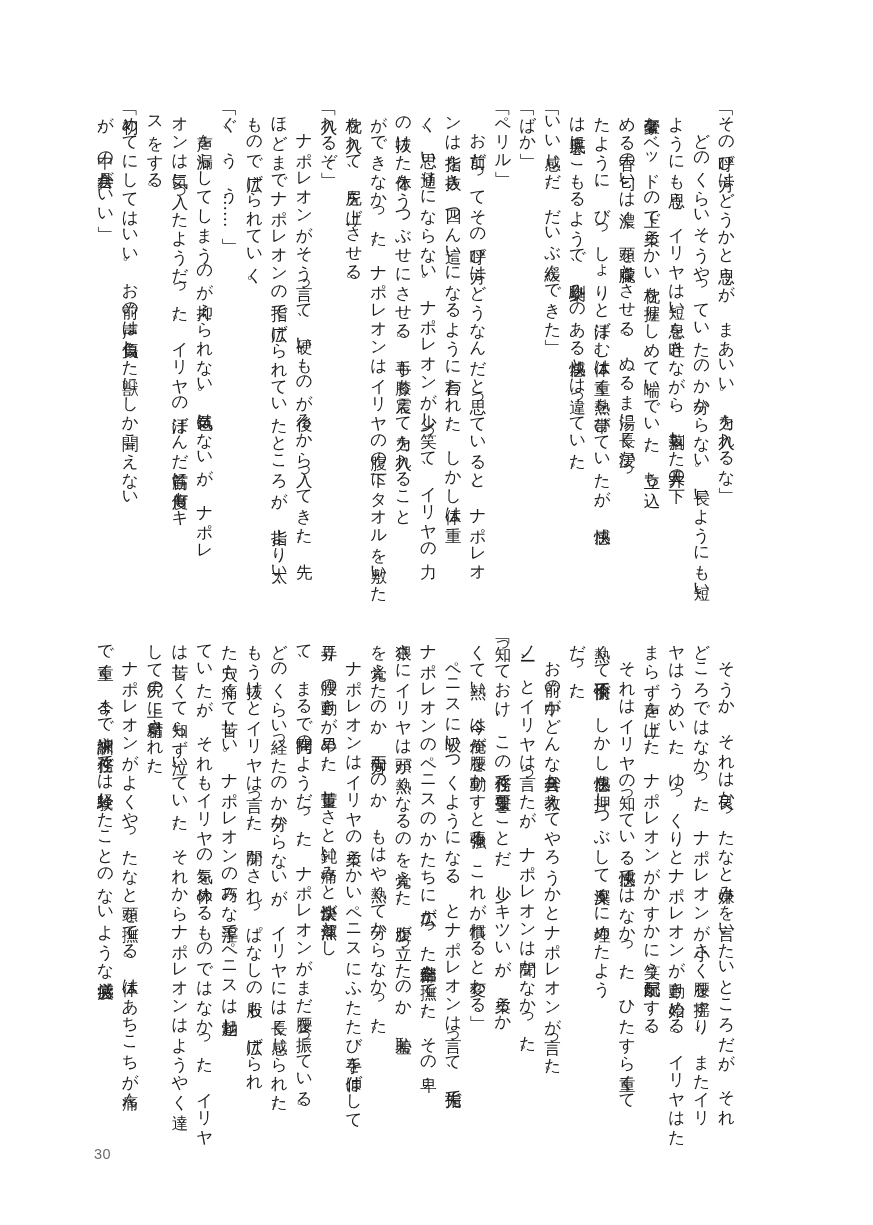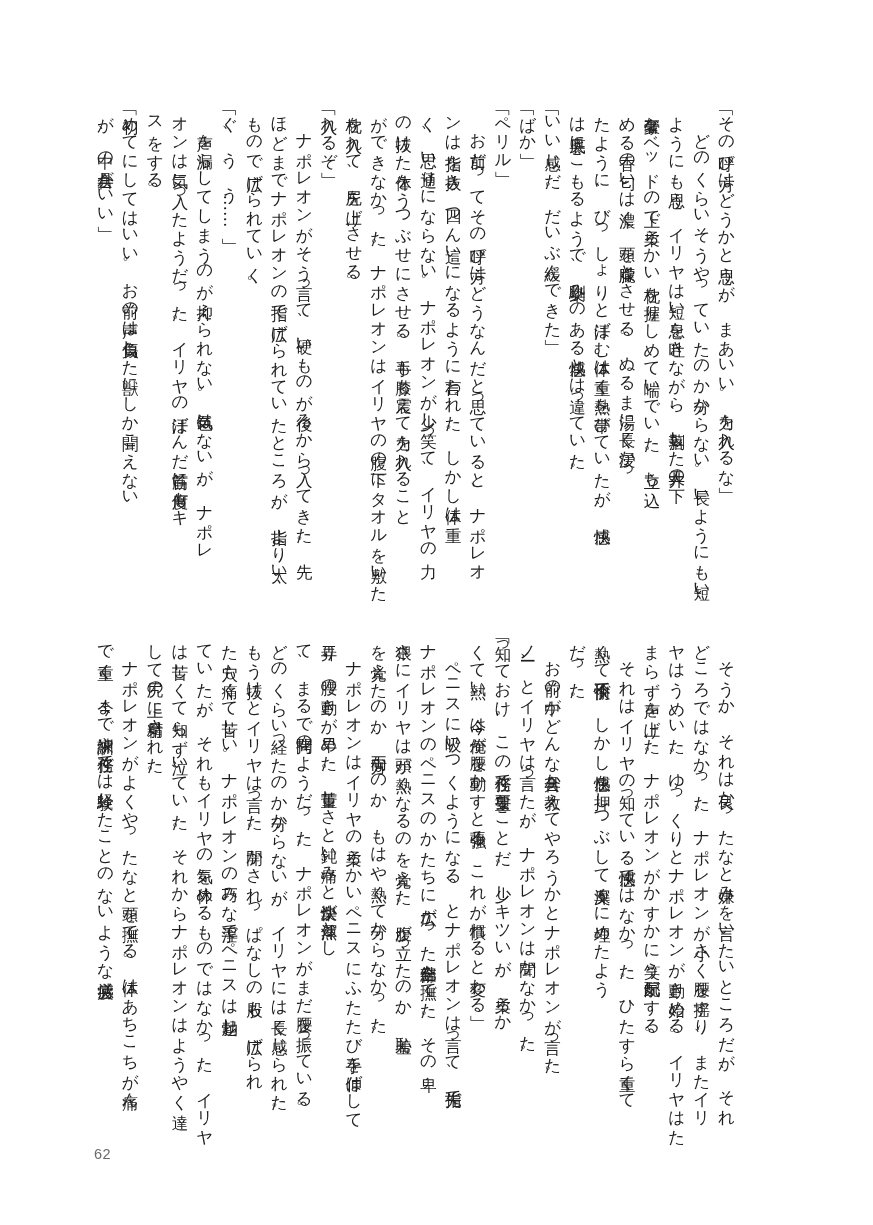--- a/index.html
+++ b/index.html
@@ -99,14 +99,14 @@
       <div class="line">て、まるで拷問のようだった。ナポレオンがまだ腰を振っている。</div>
       <div class="line">どのくらい経ったのか分からないが、イリヤには長く感じられた。</div>
       <div class="line">もう抜けとイリヤは言った。開かされっぱなしの股も、広げられ</div>
       <div class="line">た穴も痛くて苦しい。ナポレオンの巧みな手淫でペニスは勃起し</div>
       <div class="line">ていたが、それもイリヤの気を休めるものではなかった。イリヤ</div>
       <div class="line">は苦しくて知らず泣いていた。それからナポレオンはようやく達</div>
       <div class="line">して尻の上に射精された。</div>
       <div class="line indent">ナポレオンがよくやったなと頭を撫でる。体はあちこちが痛ん</div>
       <div class="line">で重く、今まで訓練や任務では経験したことのないような疲労感</div>
     </section>
-  <div class="page-number" style="color: rgb(107, 107, 107);">62</div>
+  <div class="page-number" style="color: rgb(107, 107, 107);">30</div>
 </div>
 
 </body></html>

